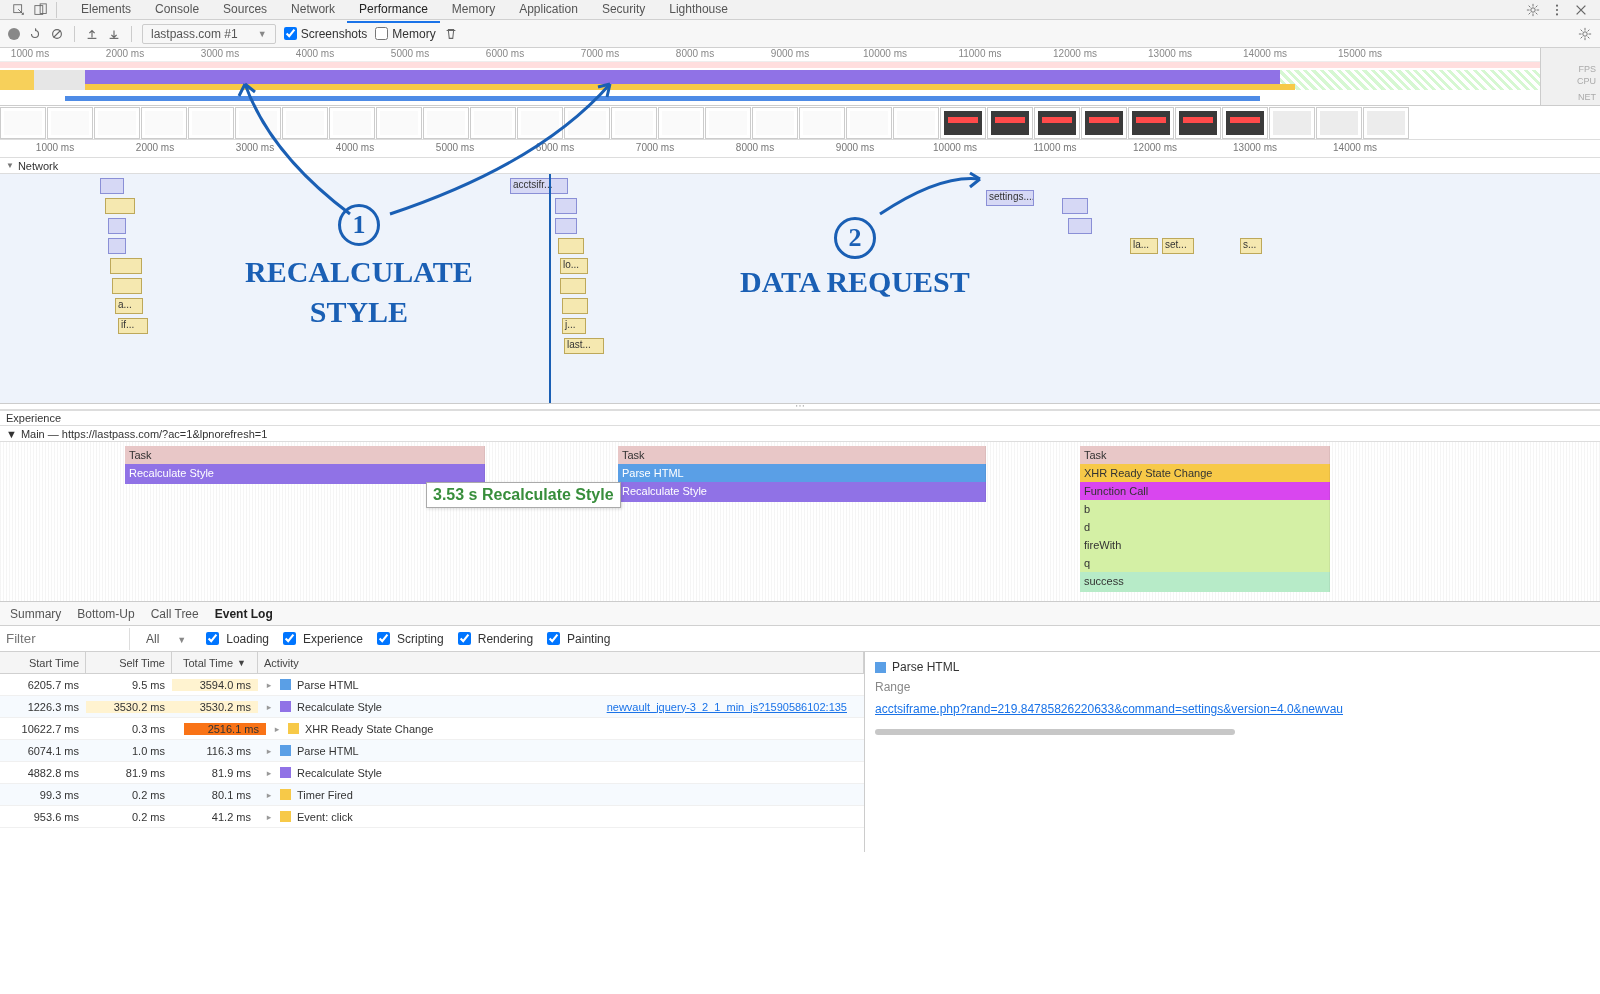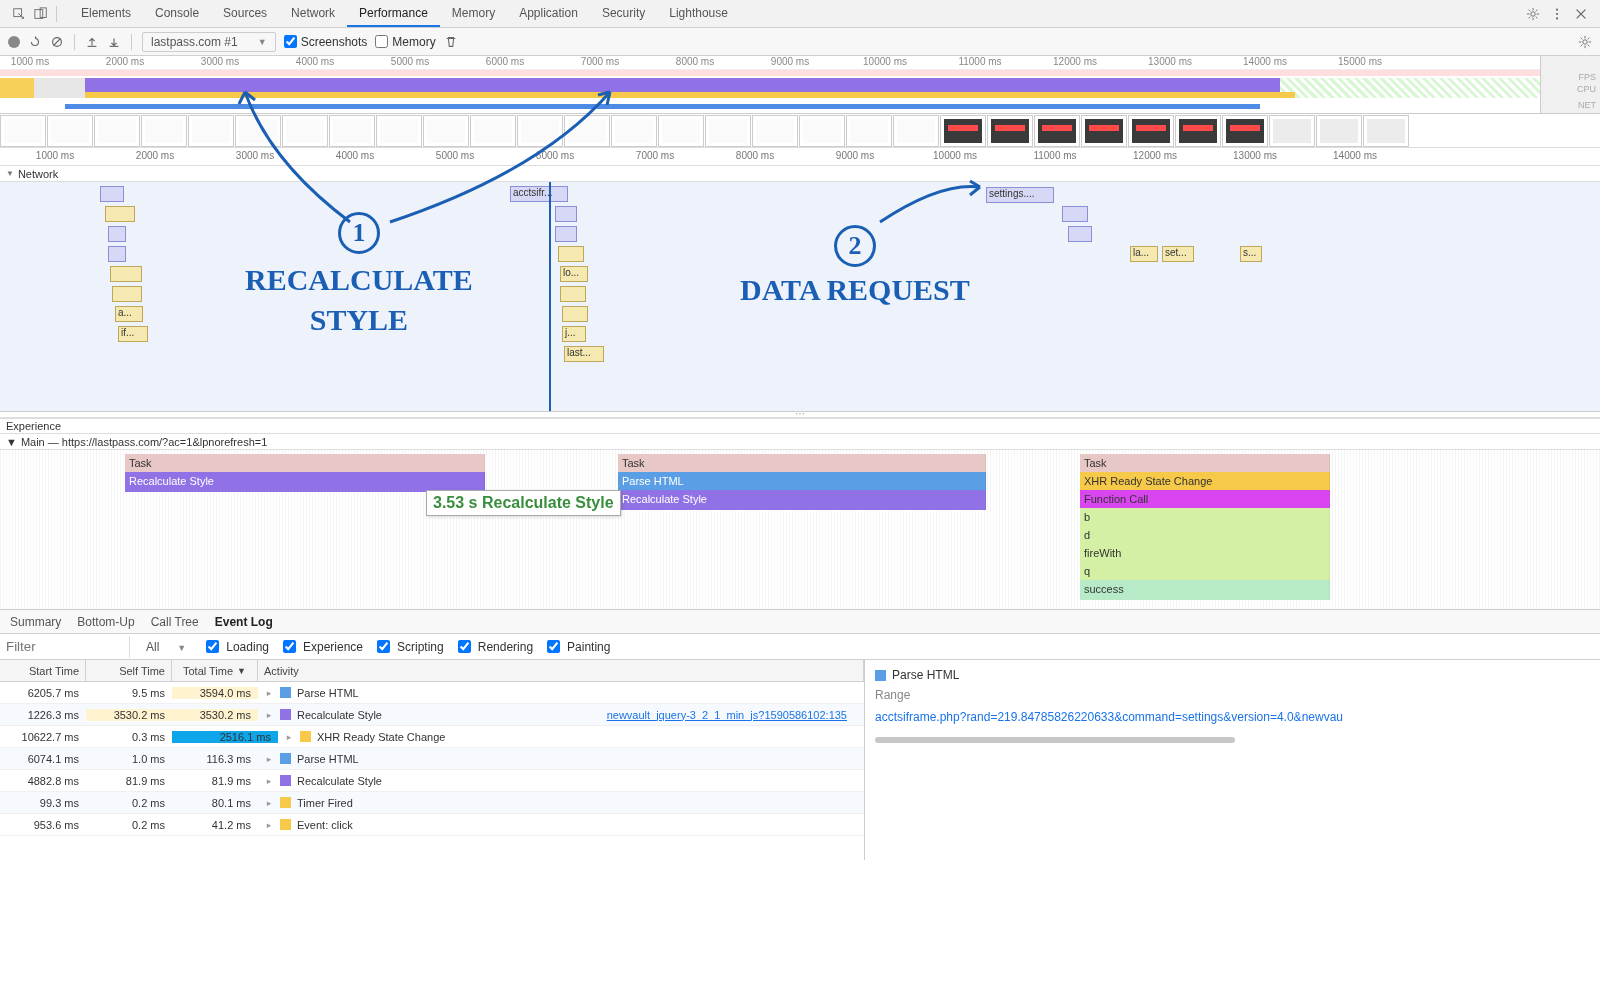--- a/index.html
+++ b/index.html
@@ -1,17 +1,17 @@
 <!DOCTYPE html>
 <html><head>
 <meta charset="utf-8">
 <style>
 html,body{margin:0;padding:0;font-family:-apple-system,BlinkMacSystemFont,"Segoe UI",Helvetica,Arial,sans-serif;font-size:12px;color:#333;background:#fff;height:100%;overflow:hidden}
 *{box-sizing:border-box}
-.tabbar{display:flex;align-items:center;height:28px;border-bottom:1px solid #d0d0d0;background:#f2f2f2}
+.tabbar{display:flex;align-items:center;height:20px;border-bottom:1px solid #d0d0d0;background:#f2f2f2}
 .tabbar .left-icons{display:flex;align-items:center;gap:8px;padding:0 12px}
 .tabbar .tab{padding:0 12px;height:27px;line-height:27px;color:#555;cursor:default}
 .tabbar .tab.active{border-bottom:2px solid #1a73e8;color:#222}
 .tabbar .spacer{flex:1}
 .tabbar .right-icons{display:flex;gap:10px;padding:0 12px;align-items:center}
 .icon{width:14px;height:14px;display:inline-block}
 .icon svg{width:100%;height:100%;display:block}
 .toolbar{display:flex;align-items:center;height:28px;border-bottom:1px solid #d0d0d0;background:#f7f7f7;padding:0 8px;gap:8px}
 .toolbar .sep{width:1px;height:16px;background:#ccc;margin:0 2px}
 .toolbar .recording{width:12px;height:12px;border-radius:50%;background:#888}
@@ -72,21 +72,21 @@
 .trow{display:flex;height:22px;border-bottom:1px solid #f0f0f0;align-items:center;font-size:11px}
 .trow:nth-child(odd){background:#fff}
 .trow:nth-child(even){background:#f6fafe}
 .trow>div{padding:0 6px;border-right:1px solid transparent}
 .trow .st,.trow .se,.trow .tt{text-align:right;width:86px}
 .trow .act{flex:1;display:flex;align-items:center;gap:6px}
 .sq{width:11px;height:11px;display:inline-block}
 .disc{font-size:9px;color:#999;width:10px;text-align:center}
 .right .title-row{display:flex;align-items:center;gap:6px;margin-bottom:6px}
 .right .range{color:#888;margin-bottom:8px}
-.right .link{color:#1a73e8;display:inline-block;max-width:100%;overflow:hidden;white-space:nowrap;word-break:break-all}
+.right .link{color:#1a73e8;text-decoration:underline;display:inline-block;max-width:100%;overflow:hidden;white-space:nowrap;word-break:break-all}
 .right .scroll-thumb{height:6px;background:#c7c7c7;border-radius:3px;width:360px;margin-top:10px}
 .annot{position:absolute;z-index:50;pointer-events:none;font-family:"Comic Sans MS","Segoe Script",cursive;color:#1a5fb4;font-size:30px;font-weight:700}
 .annot .circ{width:42px;height:42px;border:3px solid #1a5fb4;border-radius:50%;display:flex;align-items:center;justify-content:center;font-size:26px;background:rgba(255,255,255,.0);margin:0 auto 6px}
 .annot-arrow{position:absolute;z-index:50;stroke:#1a5fb4;fill:none;stroke-width:3;pointer-events:none}
 .striped{background:repeating-linear-gradient(90deg,#ddd 0,#ddd 1px,transparent 1px,transparent 3px)}
 .resize-dots{height:6px;font-size:10px;color:#999;text-align:center;border-bottom:1px solid #ddd;line-height:4px}
 </style>
 </head>
 <body>
 
@@ -351,21 +351,21 @@
   <div class="net-row blue" style="left:510px;top:4px;width:58px">acctsifr...</div>
   <div class="net-row blue" style="left:555px;top:24px;width:22px"></div>
   <div class="net-row blue" style="left:555px;top:44px;width:22px"></div>
   <div class="net-row" style="left:558px;top:64px;width:26px"></div>
   <div class="net-row" style="left:560px;top:84px;width:28px">lo...</div>
   <div class="net-row" style="left:560px;top:104px;width:26px"></div>
   <div class="net-row" style="left:562px;top:124px;width:26px"></div>
   <div class="net-row" style="left:562px;top:144px;width:24px">j...</div>
   <div class="net-row" style="left:564px;top:164px;width:40px">last...</div>
 
-  <div class="net-row blue" style="left:986px;top:5px;width:68px">settings....</div>
+  <div class="net-row blue" style="left:986px;top:16px;width:48px">settings....</div>
   <div class="net-row blue" style="left:1062px;top:24px;width:26px"></div>
   <div class="net-row blue" style="left:1068px;top:44px;width:24px"></div>
   <div class="net-row" style="left:1130px;top:64px;width:28px">la...</div>
   <div class="net-row" style="left:1162px;top:64px;width:32px">set...</div>
   <div class="net-row" style="left:1240px;top:64px;width:22px">s...</div>
 
   <div class="annot" style="left:245px;top:30px;text-align:center">
     <div class="circ">1</div>
     <div style="line-height:40px">RECALCULATE<br>STYLE</div>
   </div>
@@ -480,21 +480,21 @@
           <div class="act">
             <span class="disc">▸</span>
             <span class="sq" style="background: rgb(144, 114, 230);"></span>
             <span>Recalculate Style</span>
             <a style="margin-left: auto; color: rgb(26, 115, 232); text-decoration: underline; margin-right: 10px;">newvault_jquery-3_2_1_min_js?1590586102:135</a>
           </div>
         </div>
         <div class="trow">
           <div class="st" style="width: 86px; text-align: right;">10622.7 ms</div>
           <div class="se" style="width: 86px;">0.3 ms</div>
-          <div class="tt" style="width: 106px; background: #0ea5e9;">2516.1 ms</div>
+          <div class="tt" style="width: 82px; background: #f97316; margin-left: 12px;">2516.1 ms</div>
           <div class="act">
             <span class="disc">▸</span>
             <span class="sq" style="background: rgb(247, 201, 72);"></span>
             <span>XHR Ready State Change</span>
           </div>
         </div>
         <div class="trow">
           <div class="st" style="width: 86px;">6074.1 ms</div>
           <div class="se" style="width: 86px;">1.0 ms</div>
           <div class="tt" style="width: 86px;">116.3 ms</div>

